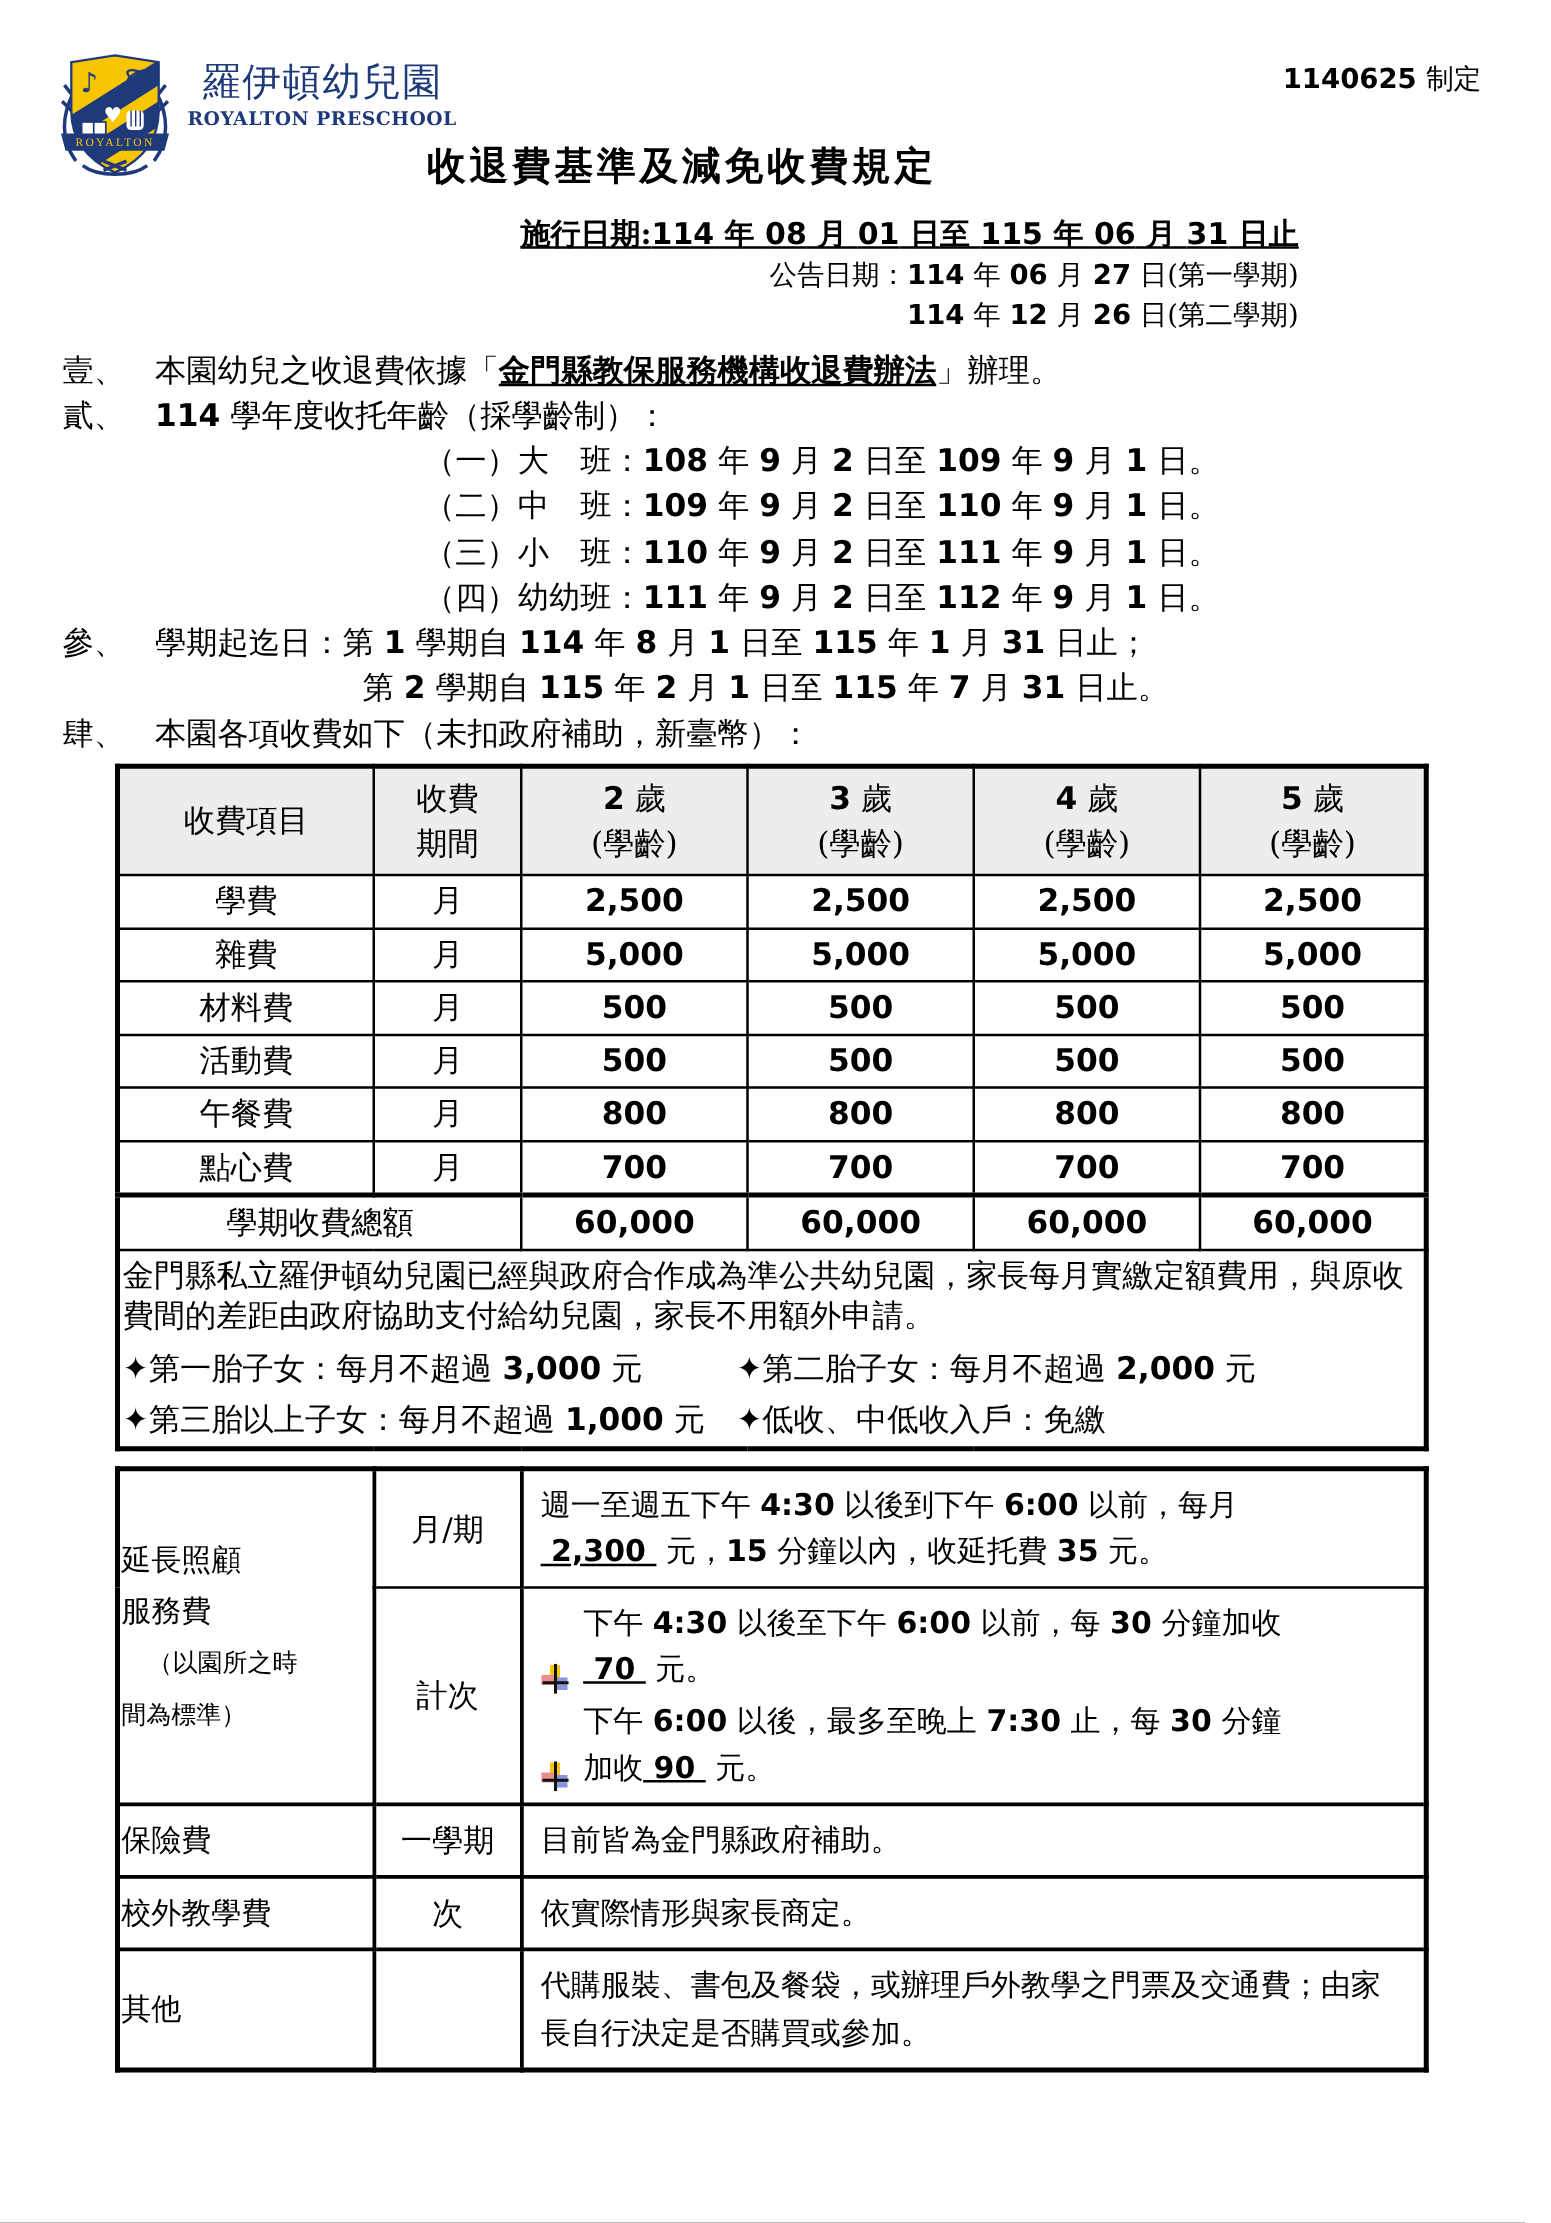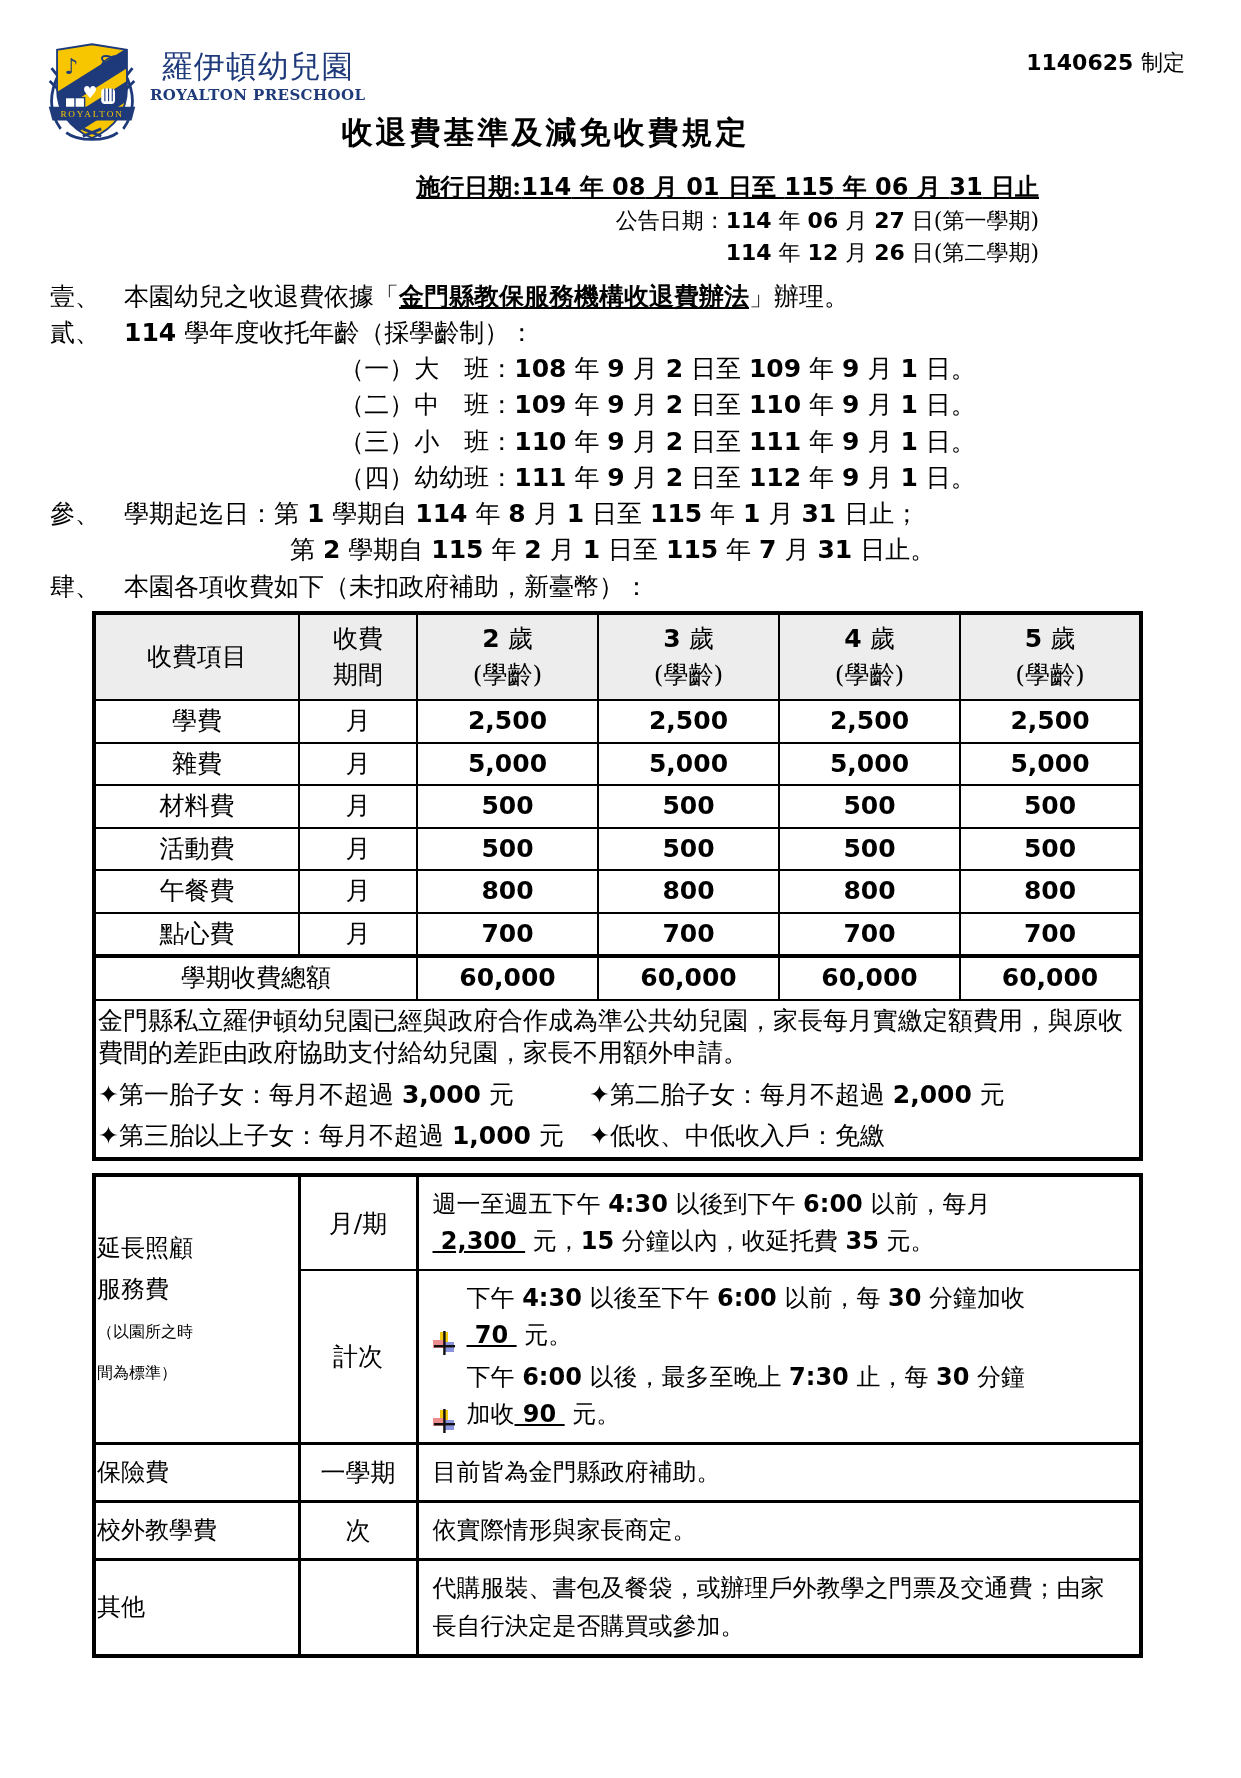--- a/index.html
+++ b/index.html
@@ -5,21 +5,21 @@
   html,body{margin:0;padding:0;background:#888;}
   .page{
     position:relative;width:1241px;height:1778px;margin:0 auto;background:#fff;
     box-sizing:border-box;padding:40px 50px;color:#000;
     font-family:"DejaVu Serif","Liberation Serif",serif;overflow:hidden;
   }
   
   .n{font-family:"DejaVu Sans","Liberation Sans",sans-serif;font-weight:bold;}
   .nu{font-family:"DejaVu Sans","Liberation Sans",sans-serif;font-weight:bold;text-decoration:underline;}
   .bu{font-weight:bold;text-decoration:underline;}
-  .small{font-size:16px;}
+  .small{font-size:20px;margin-left:21px;}
 
   .doc-number{position:absolute;top:48px;right:56px;font-size:22px;}
 
   .logo{position:absolute;top:40px;left:46px;display:flex;align-items:flex-start;gap:12px;}
   .logo-text{padding-top:10px;}
   .logo-text-zh{font-size:31px;font-weight:normal;color:#1e3a7a;letter-spacing:1px;line-height:1.05;text-align:center;}
   .logo-text-en{font-size:15px;font-weight:bold;color:#1e3a7a;letter-spacing:0.4px;margin-top:3px;}
 
   .titles{padding-top:46px;text-align:center;padding-right:150px;}
   .title{font-size:31px;font-weight:bold;letter-spacing:3px;}

